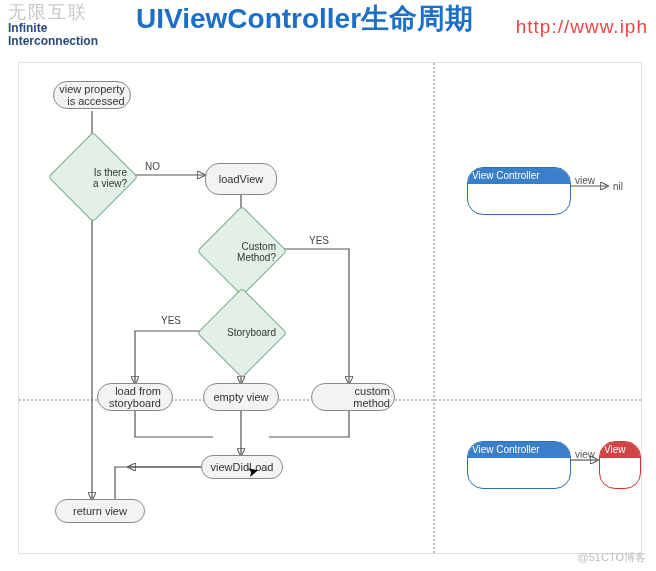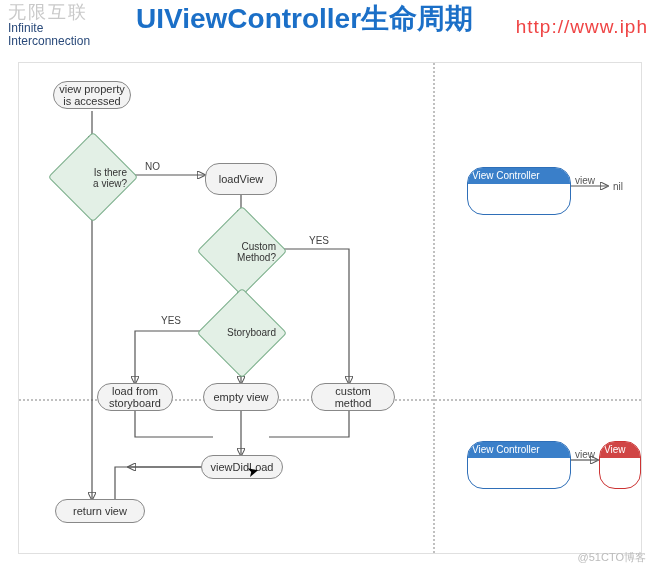--- a/index.html
+++ b/index.html
@@ -1,25 +1,25 @@
 <!DOCTYPE html>
 <html><head>
 <meta charset="utf-8">
 <style>
   body{margin:0;font-family:Arial,"Microsoft YaHei",sans-serif;background:#fff;width:656px;height:571px;position:relative;overflow:hidden}
   .logo{position:absolute;top:0;left:8px;font-size:18px;color:#c9c9c9;letter-spacing:2px}
-  .sub{position:absolute;top:22px;left:8px;font-size:12px;font-weight:normal;color:#2a4a7a;line-height:1.1}
+  .sub{position:absolute;top:22px;left:8px;font-size:12px;font-weight:bold;color:#2a4a7a;line-height:1.1}
   .url{position:absolute;top:16px;right:8px;font-size:19px;color:#ef4444;letter-spacing:1px}
   .title{position:absolute;top:0;left:136px;font-size:28px;color:#1b6fc7;font-weight:700}
   .panel{position:absolute;top:62px;left:18px;width:622px;height:490px;border:1px solid #e0e0e0;background:#fff}
   
   .vdash{position:absolute;top:0;left:414px;height:100%;border-left:2px dotted #c0c0c0}
   .hdash{position:absolute;top:336px;left:0;width:100%;border-top:2px dotted #c0c0c0}
   
-  .box{position:absolute;background:#f3f3f3;border:1px solid #888;border-radius:14px;font-size:11px;text-align:center;display:flex;align-items:center;justify-content:center;color:#333;padding:2px 4px;box-sizing:border-box}
+  .box{position:absolute;background:#f3f3f3;border:1px solid #888;border-radius:14px;font-size:11px;text-align:right;display:flex;align-items:center;justify-content:center;color:#333;padding:2px 4px;box-sizing:border-box}
   .diamond{position:absolute;width:62px;height:62px;border:1px solid #7aae8a;background:#e3f0e6;transform:rotate(45deg);border-radius:4px}
   .dlabel{position:absolute;font-size:10px;color:#333;text-align:right;width:70px;pointer-events:none}
   .lbl{position:absolute;font-size:10px;color:#444}
   
   .card{position:absolute;width:102px;height:46px;border:1px solid;border-radius:16px;background:#fff;overflow:hidden}
   .card .hd{height:16px;font-size:10px;color:#fff;padding-left:4px;line-height:16px}
   .card.blue{border-color:#2f6fb8}.card.blue .hd{background:#3a7fc9}
   .card.red{border-color:#c33}.card.red .hd{background:#d04545}
   .tiny{position:absolute;font-size:10px;color:#555}
   svg.arrows{position:absolute;top:0;left:0;width:100%;height:100%;pointer-events:none}

